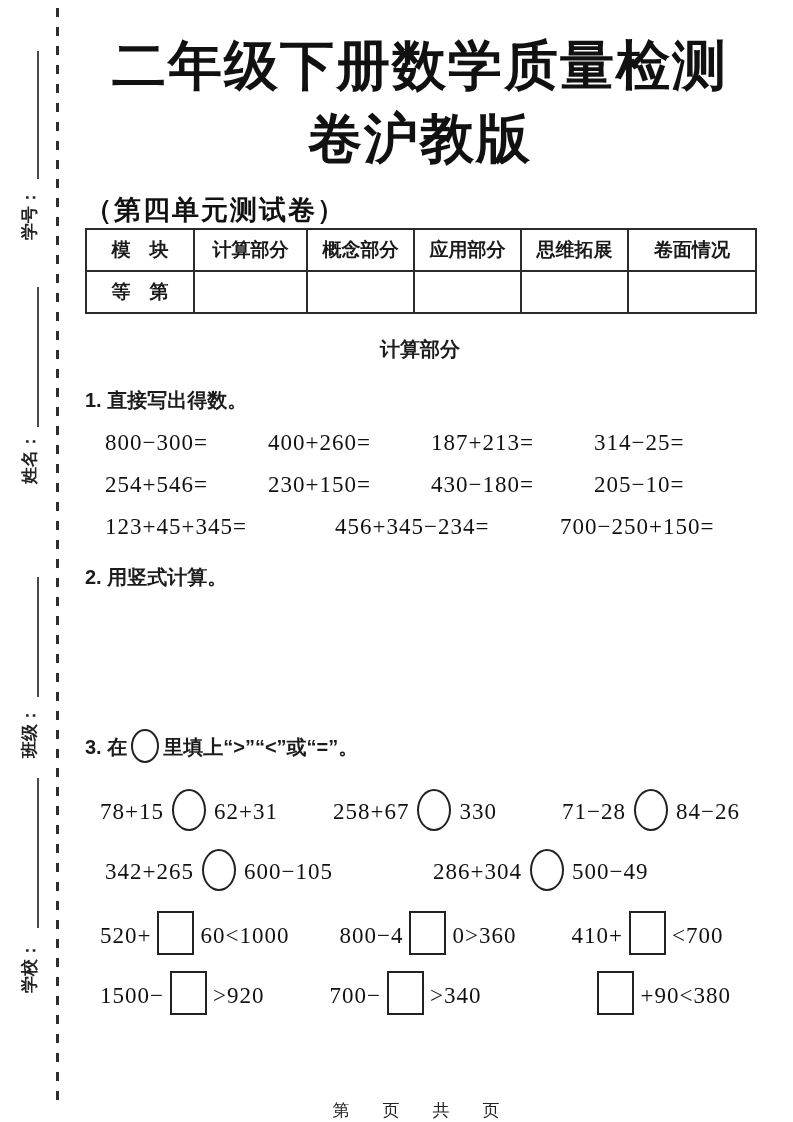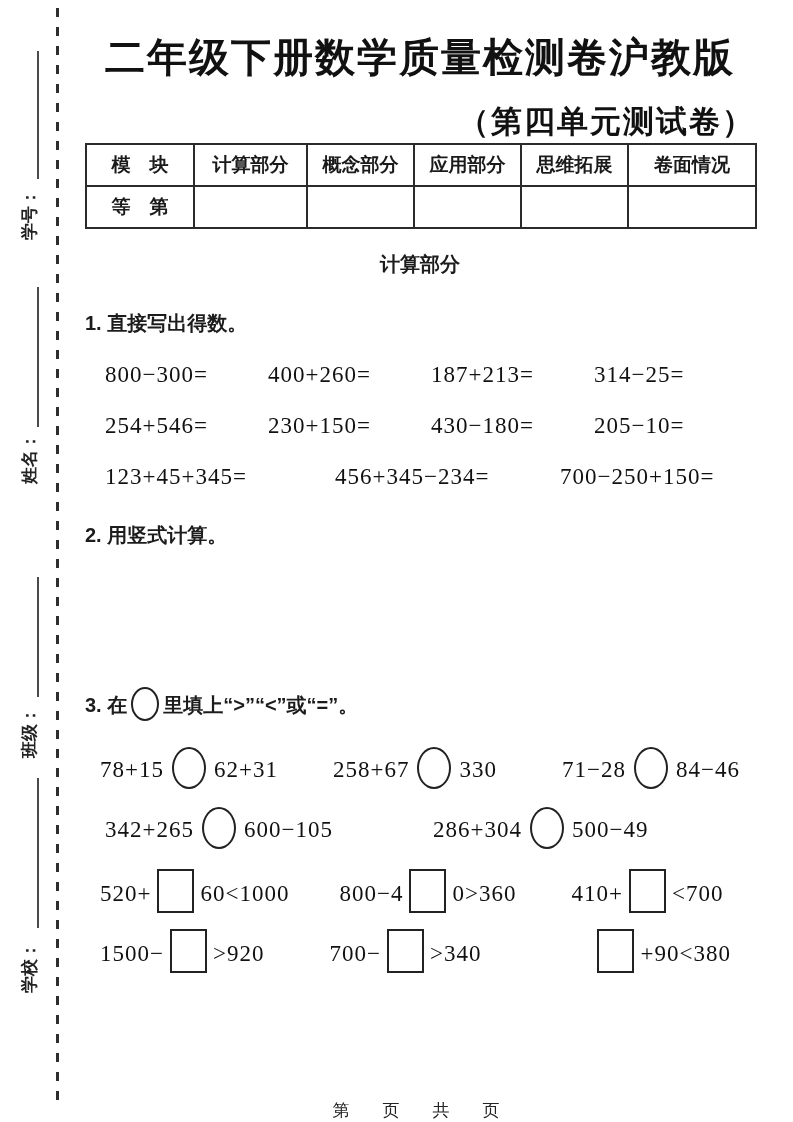--- a/index.html
+++ b/index.html
@@ -15,34 +15,34 @@
     position:absolute; top:0; left:0; width:1122px; height:58px;
     transform: rotate(-90deg) translateX(-1122px); transform-origin:0 0;
     display:flex; align-items:center; white-space:nowrap;
   }
   .m-label { font-size:17px; font-weight:bold; color:#222; }
   .m-line { display:inline-block; height:2px; background:#4a4a4a; align-self:center; transform:translateY(9px); }
 
   
   .content { position:absolute; left:85px; top:30px; width:670px; }
 
-  .title { text-align:center; font-size:40px; font-weight:900; letter-spacing:2px; color:#111; }
-  .subtitle { text-align:right; font-size:31px; font-weight:900; letter-spacing:2px; margin-top:16px; color:#111; }
+  .title { text-align:center; font-size:54px; font-weight:900; letter-spacing:2px; color:#111; }
+  .subtitle { text-align:left; font-size:27px; font-weight:900; letter-spacing:2px; margin-top:16px; color:#111; }
   .meta { text-align:right; font-size:19px; font-weight:bold; margin-top:18px; margin-bottom:6px; }
 
   table.score { width:100%; border-collapse:collapse; table-layout:fixed; }
   table.score td {
     border:2px solid #2b2b2b; height:42px; text-align:center;
     font-size:19px; font-weight:bold; color:#1a1a1a;
   }
 
   .section-title { text-align:center; font-size:20px; font-weight:bold; margin-top:22px; }
-  .q-label { font-size:20px; font-weight:bold; margin-top:32px; }
+  .q-label { font-size:20px; font-weight:bold; margin-top:24px; }
 
-  .eq-row { display:flex; align-items:center; margin-top:25px;
+  .eq-row { display:flex; align-items:center; margin-top:16px;
             font-family:"Liberation Serif", serif; font-size:23px; letter-spacing:1px; color:#111; }
   .eq { white-space:nowrap; }
 
   .cmp-circle { display:inline-block; width:34px; height:42px; border:2px solid #222;
                 border-radius:50%; vertical-align:-12px; margin:0 8px; }
   .cmp-circle.small { width:28px; height:34px; vertical-align:-9px; margin:0 4px; }
   .fill-box { display:inline-block; width:37px; height:44px; border:2px solid #222;
               vertical-align:-12px; margin:0 6px; }
   .fill-box.small { width:30px; height:34px; vertical-align:-9px; margin:0 4px; }
 
@@ -123,21 +123,21 @@
 
   <div class="q-label">2. 用竖式计算。</div>
   <div class="workspace"></div>
 
   <div class="q-label" style="margin-top:0">
     <span>3. 在</span><span class="cmp-circle small"></span><span>里填上“&gt;”“&lt;”或“=”。</span>
   </div>
   <div class="eq-row" style="margin-top:26px">
     <span class="eq" style="margin-left:15px"><span>78+15</span><span class="cmp-circle"></span><span>62+31</span></span>
     <span class="eq" style="margin-left:55px"><span>258+67</span><span class="cmp-circle"></span><span>330</span></span>
-    <span class="eq" style="margin-left:65px"><span>71−28</span><span class="cmp-circle"></span><span>84−46</span></span>
+    <span class="eq" style="margin-left:65px"><span>71−28</span><span class="cmp-circle"></span><span>84−26</span></span>
   </div>
   <div class="eq-row" style="margin-top:18px">
     <span class="eq" style="margin-left:20px"><span>342+265</span><span class="cmp-circle"></span><span>600−105</span></span>
     <span class="eq" style="margin-left:100px"><span>286+304</span><span class="cmp-circle"></span><span>500−49</span></span>
   </div>
 
   <div class="eq-row" style="margin-top:20px">
     <span class="eq" style="margin-left:15px"><span>520+</span><span class="fill-box"></span><span>60&lt;1000</span></span>
     <span class="eq" style="margin-left:50px"><span>800−4</span><span class="fill-box"></span><span>0&gt;360</span></span>
     <span class="eq" style="margin-left:55px"><span>410+</span><span class="fill-box"></span><span>&lt;700</span></span>

